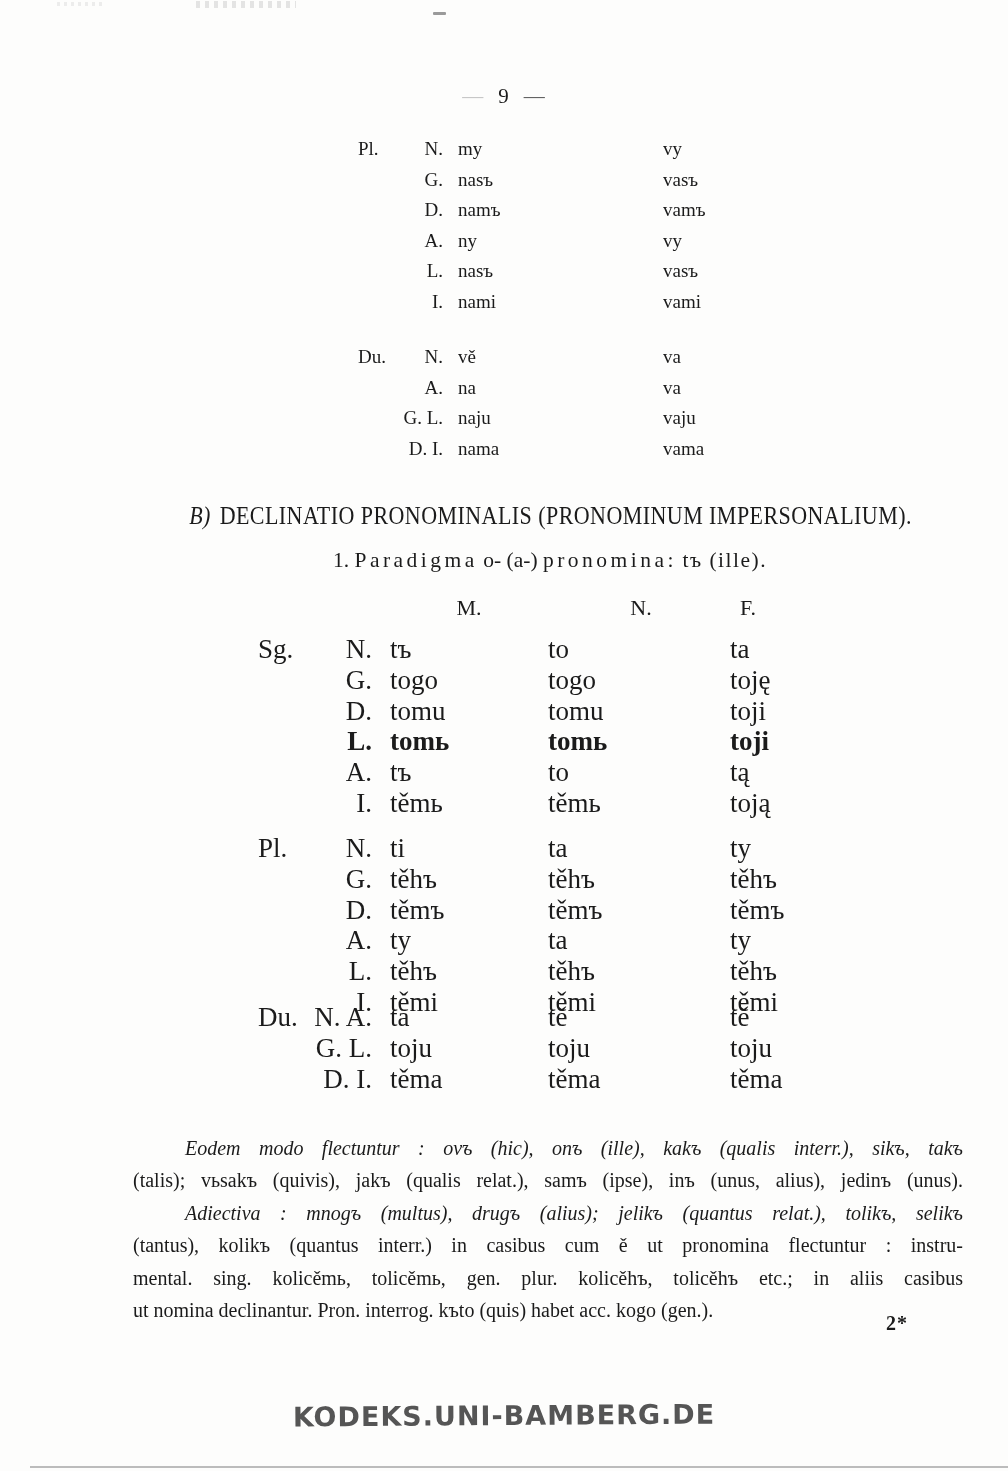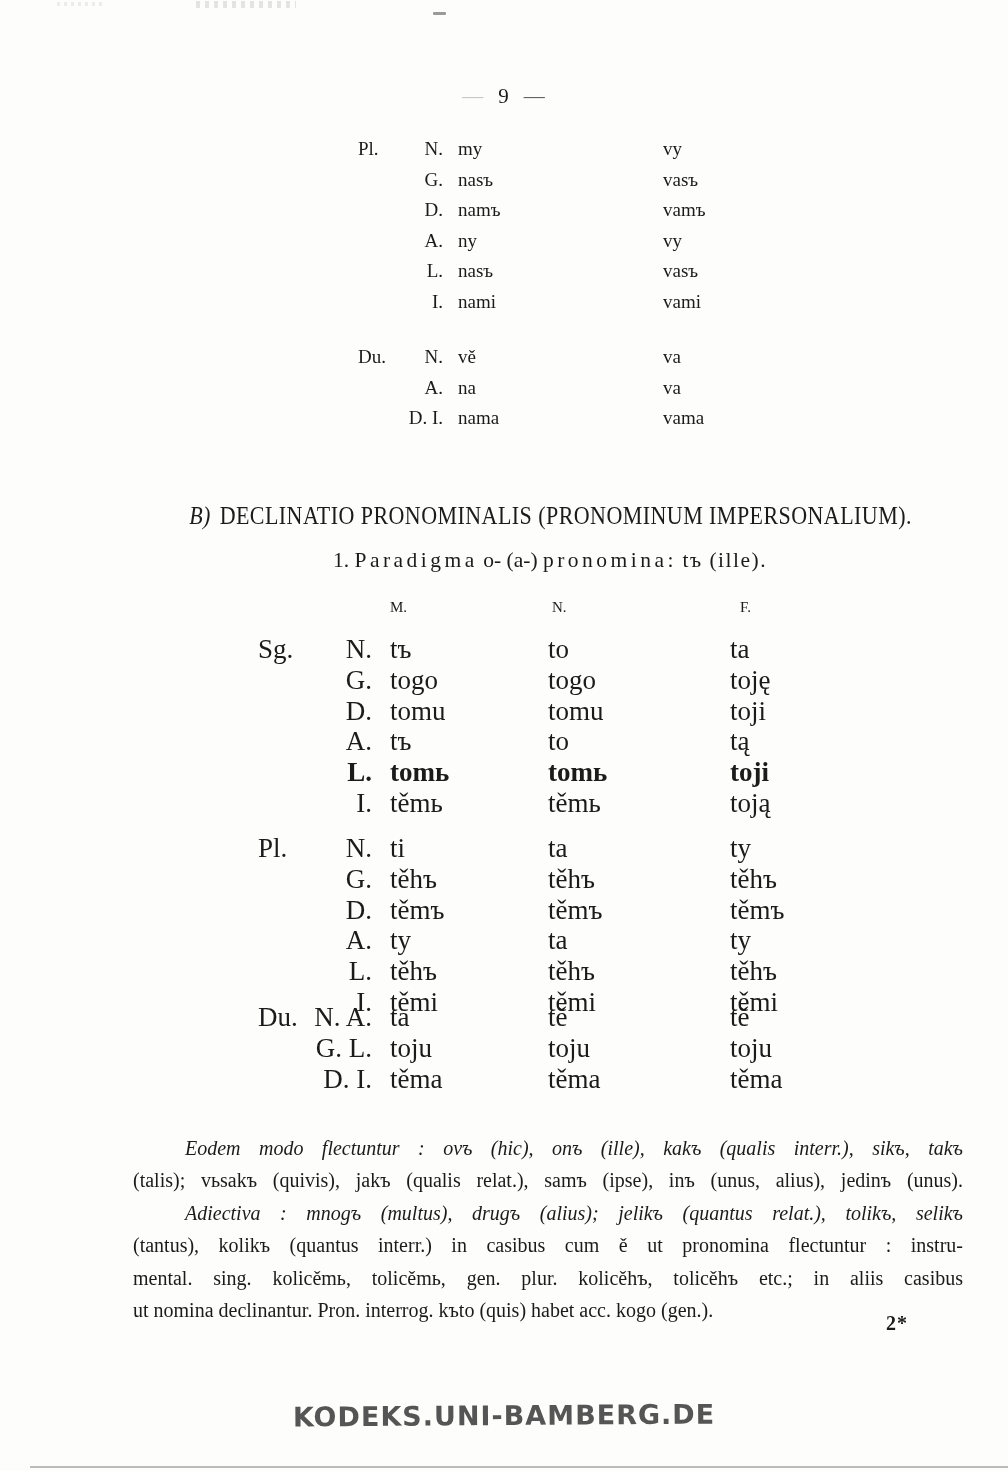--- a/index.html
+++ b/index.html
@@ -34,21 +34,21 @@
   
   .heading{position:absolute;top:502px;left:140px;width:820px;text-align:center;
     font-size:25px;transform:scaleX(.88);transform-origin:50% 50%;letter-spacing:.5px;white-space:nowrap;}
   .heading .prefix{font-style:italic;padding-right:10px;}
   .subheading{position:absolute;top:548px;left:140px;width:820px;text-align:center;font-size:21.5px;white-space:nowrap;}
   .sp{letter-spacing:3.5px;}
   .sp-light{letter-spacing:1.5px;}
   .bold{font-weight:normal;}
 
   
-  .phead{position:absolute;left:372px;top:592px;font-size:15px;white-space:nowrap;line-height:31px;}
+  .phead{position:absolute;left:372px;top:592px;font-size:22px;white-space:nowrap;line-height:31px;text-align:center;}
   .ph{display:inline-block;box-sizing:border-box;}
   .ph.a{width:176px;padding-left:18px;}
   .ph.b{width:182px;padding-left:4px;}
   .ph.c{padding-left:10px;}
   .ptable{position:absolute;left:258px;font-size:27px;white-space:nowrap;}
   .prow{line-height:30.8px;height:30.8px;}
   .pc{display:inline-block;box-sizing:border-box;vertical-align:top;}
   .pc.lab{width:44px;}
   .pc.case{width:70px;text-align:right;}
   .pc.a{width:176px;padding-left:18px;}
@@ -104,20 +104,23 @@
   </div>
 
   <div class="ttable" style="top:342px;">
     <div class="trow">
       <span class="tc lab">Du.</span><span class="tc case">N.</span><span class="tc a">vě</span><span class="tc b">va</span>
     </div>
     <div class="trow">
       <span class="tc lab"></span><span class="tc case">A.</span><span class="tc a">na</span><span class="tc b">va</span>
     </div>
     <div class="trow">
+      <span class="tc lab"></span><span class="tc case">G. L.</span><span class="tc a">naju</span><span class="tc b">vaju</span>
+    </div>
+    <div class="trow">
       <span class="tc lab"></span><span class="tc case">D. I.</span><span class="tc a">nama</span><span class="tc b">vama</span>
     </div>
   </div>
 
   <div class="heading">
     <span class="prefix">B)</span><span>DECLINATIO PRONOMINALIS (PRONOMINUM IMPERSONALIUM).</span>
   </div>
 
   <div class="subheading">
     <span>1.</span>
@@ -134,25 +137,25 @@
   <div class="ptable" style="top:634px;">
     <div class="prow">
       <span class="pc lab">Sg.</span><span class="pc case">N.</span><span class="pc a">tъ</span><span class="pc b">to</span><span class="pc c">ta</span>
     </div>
     <div class="prow">
       <span class="pc lab"></span><span class="pc case">G.</span><span class="pc a">togo</span><span class="pc b">togo</span><span class="pc c">toję</span>
     </div>
     <div class="prow">
       <span class="pc lab"></span><span class="pc case">D.</span><span class="pc a">tomu</span><span class="pc b">tomu</span><span class="pc c">toji</span>
     </div>
-    <div class="prow">
-      <span class="pc lab"></span><span class="pc case">A.</span><span class="pc a">tъ</span><span class="pc b">to</span><span class="pc c">tą</span>
-    </div>
     <div class="prow heavy">
       <span class="pc lab"></span><span class="pc case">L.</span><span class="pc a">tomь</span><span class="pc b">tomь</span><span class="pc c">toji</span>
+    </div>
+    <div class="prow">
+      <span class="pc lab"></span><span class="pc case">A.</span><span class="pc a">tъ</span><span class="pc b">to</span><span class="pc c">tą</span>
     </div>
     <div class="prow">
       <span class="pc lab"></span><span class="pc case">I.</span><span class="pc a">těmь</span><span class="pc b">těmь</span><span class="pc c">toją</span>
     </div>
   </div>
 
   <div class="ptable" style="top:833px;">
     <div class="prow">
       <span class="pc lab">Pl.</span><span class="pc case">N.</span><span class="pc a">ti</span><span class="pc b">ta</span><span class="pc c">ty</span>
     </div>

